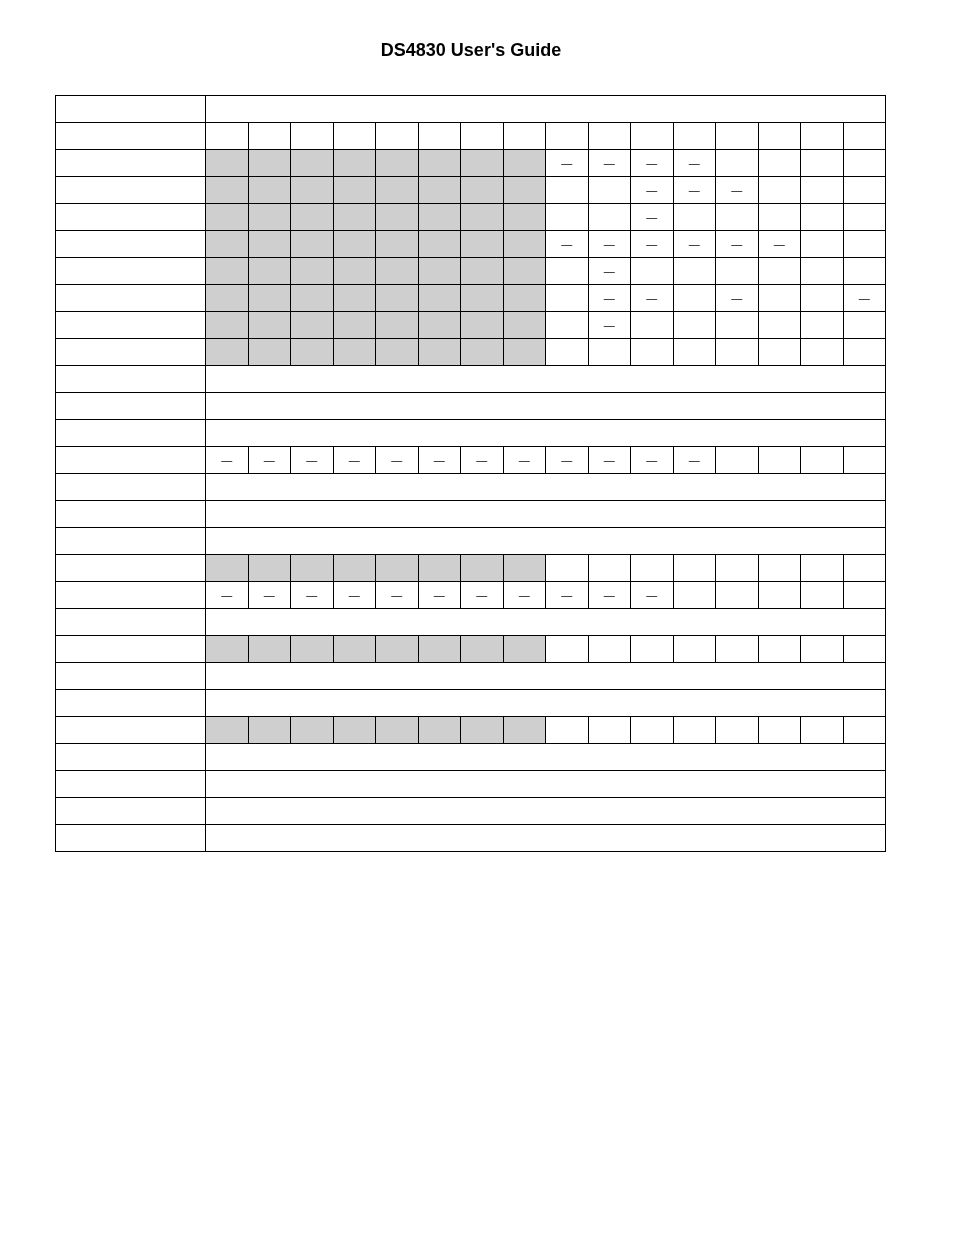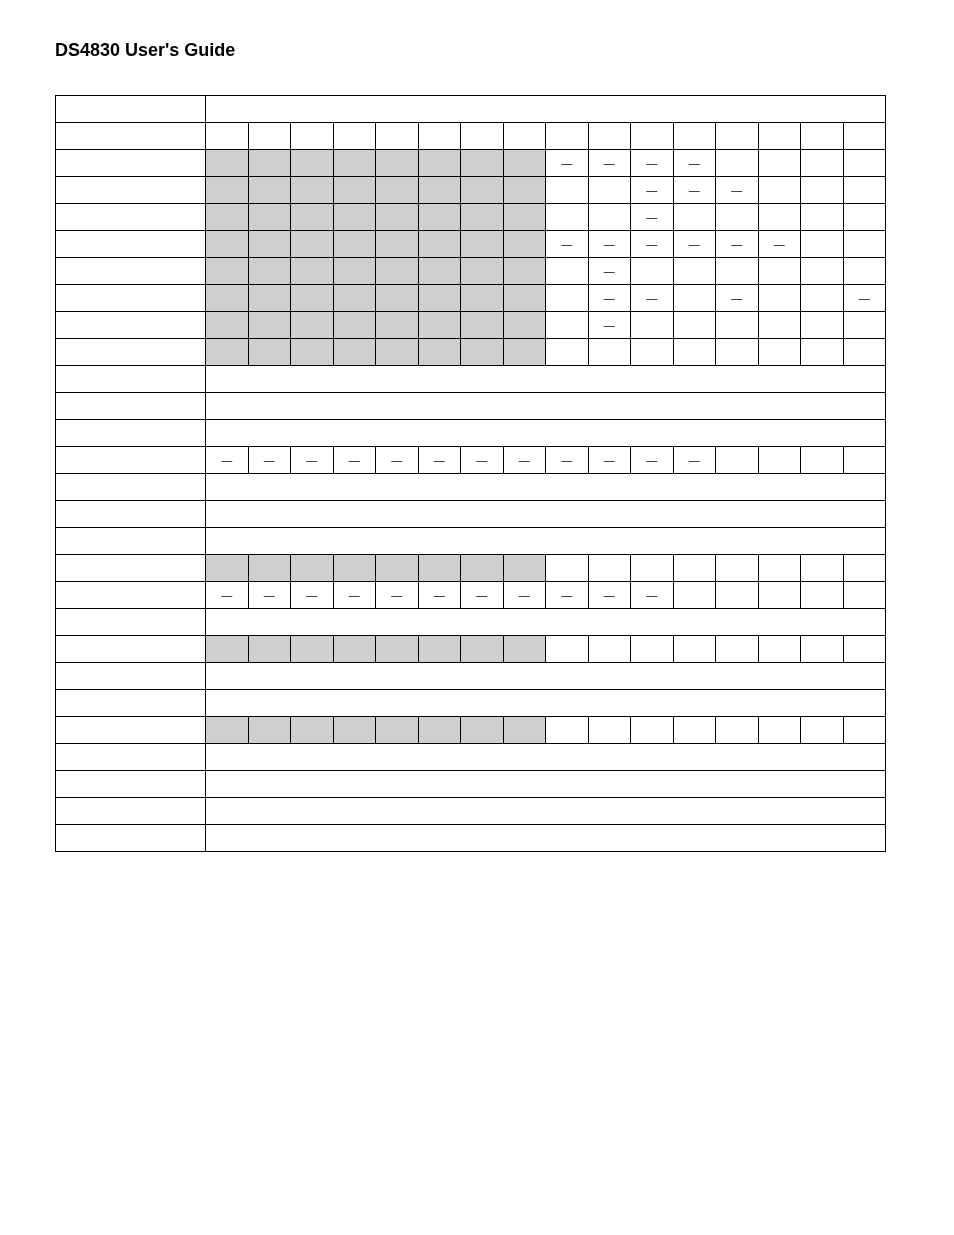--- a/index.html
+++ b/index.html
@@ -10,21 +10,21 @@
     color: #000;
   }
   .page {
     width: 954px;
     height: 1235px;
     position: relative;
     box-sizing: border-box;
     padding: 40px 55px 40px 55px;
   }
   .header {
-    text-align: left;
+    text-align: center;
     font-weight: bold;
     font-size: 18px;
     margin-bottom: 34px;
     padding-right: 12px;
   }
   table.reg {
     border-collapse: collapse;
     width: 830px;
     table-layout: fixed;
   }

